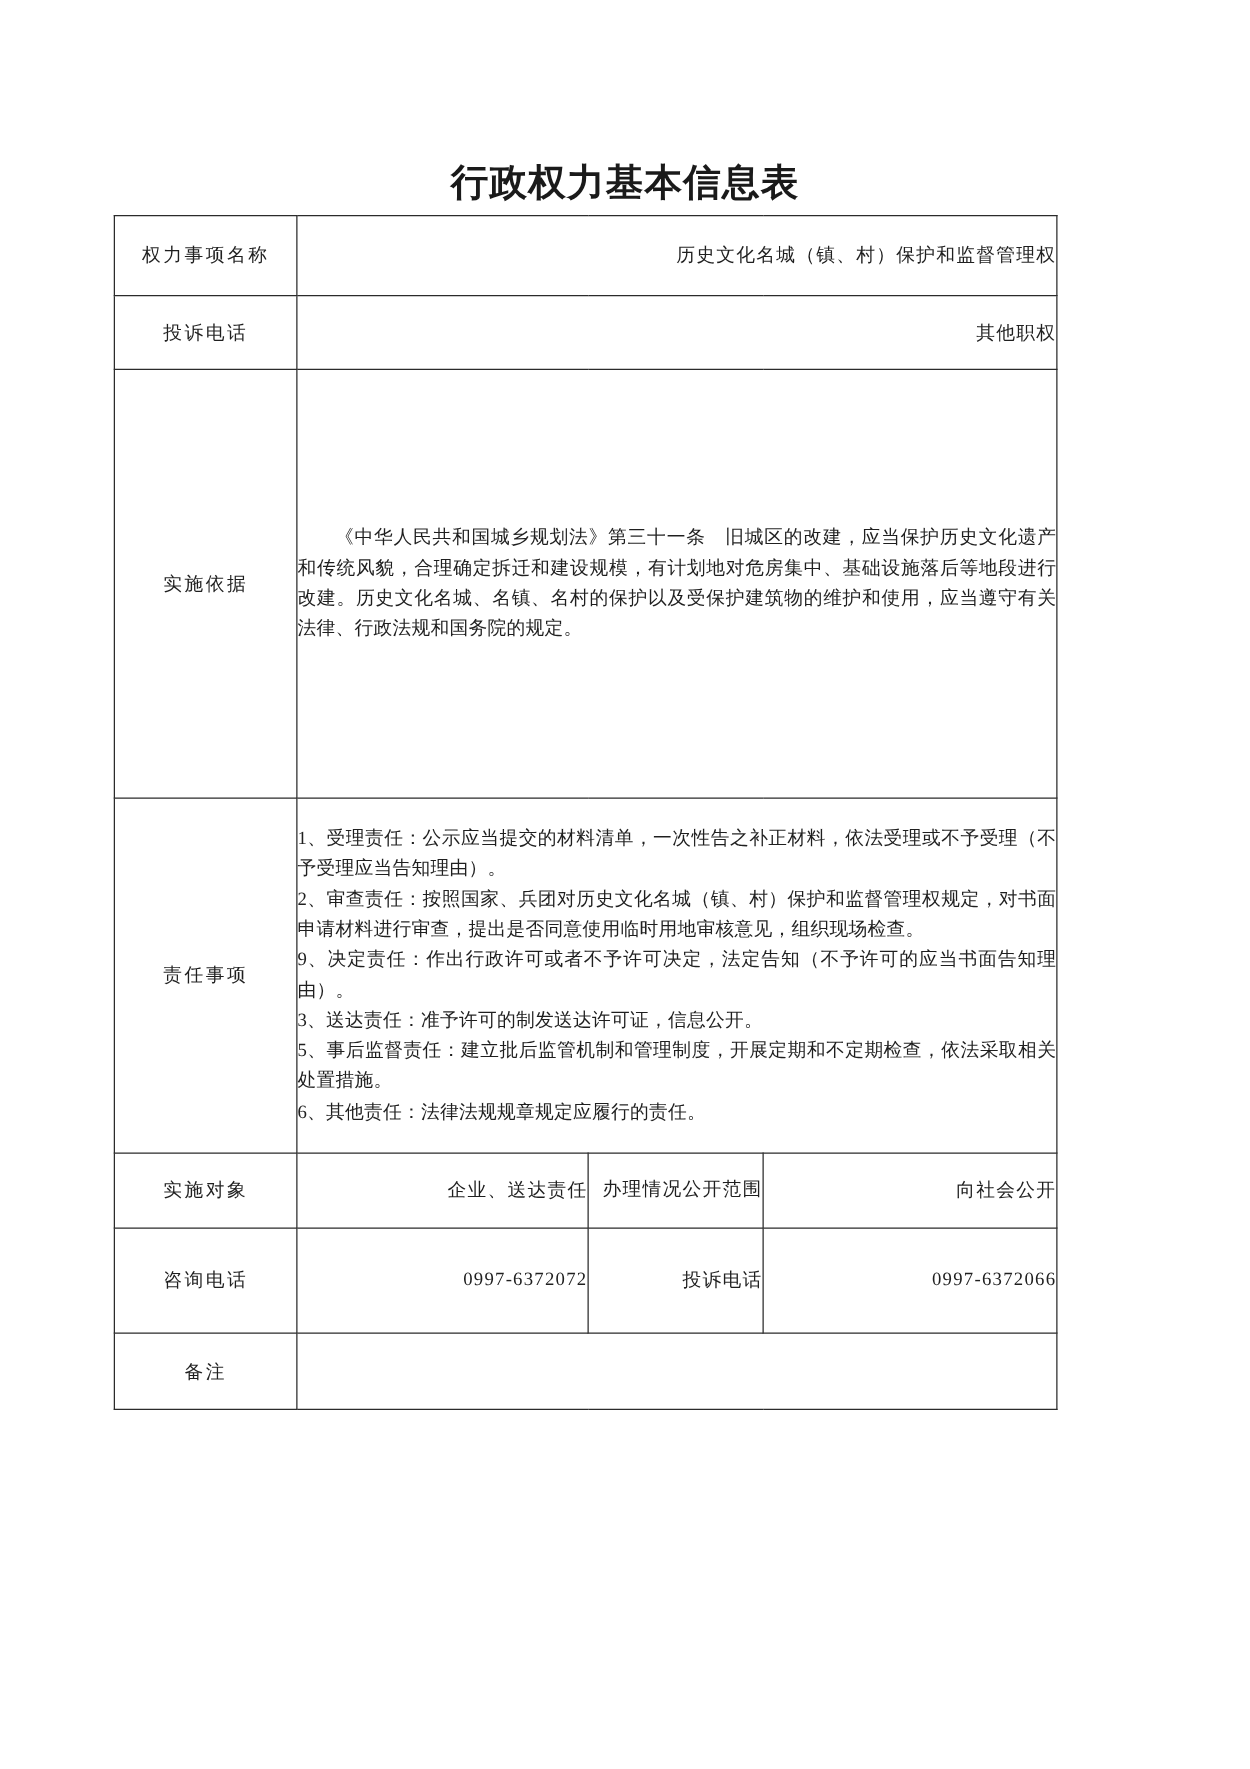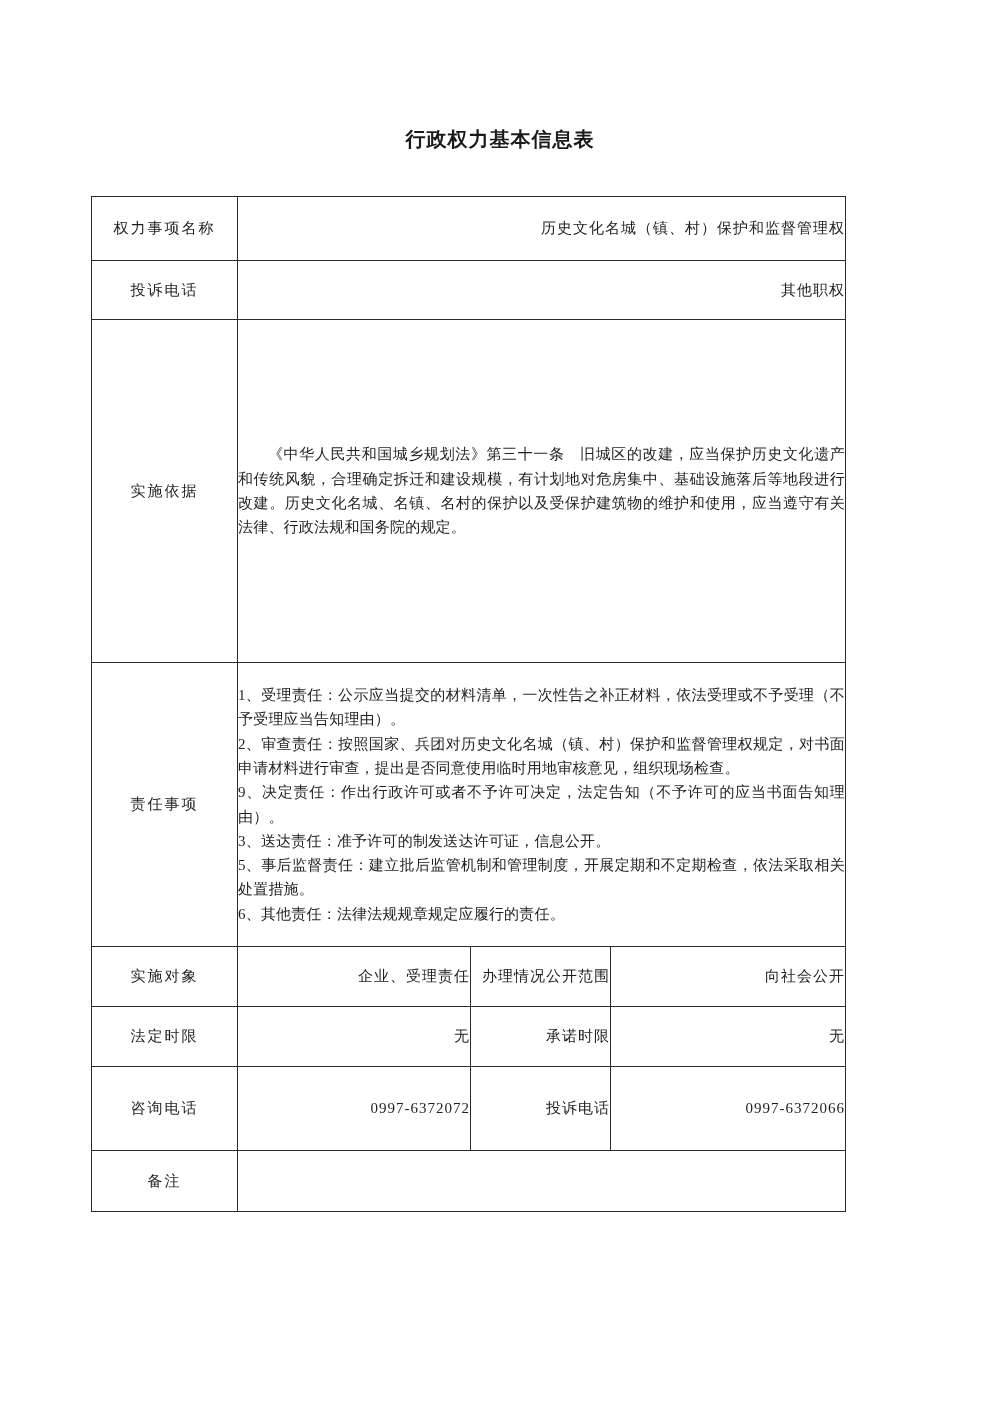--- a/index.html
+++ b/index.html
@@ -21,34 +21,33 @@
     height: 1415px;
     box-sizing: border-box;
   }
 
   .doc-title {
     position: absolute;
     left: 0;
     top: 126px;
     width: 1000px;
     text-align: center;
-    font-size: 20px;
+    font-size: 30px;
     font-weight: bold;
     letter-spacing: 1px;
     font-family: "Liberation Serif", "DejaVu Serif", serif;
   }
 
   .info-table {
     position: absolute;
     left: 91px;
     top: 172px;
     width: 754px;
     border-collapse: collapse;
     table-layout: fixed;
-    margin-top: 24px;
   }
 
   .info-table td {
     border: 1px solid #2b2b2b;
     padding: 0;
     vertical-align: middle;
     font-size: 15px;
     font-family: "Liberation Serif", "DejaVu Serif", serif;
     color: #1f1f1f;
   }
@@ -145,32 +144,26 @@
           <p>9、决定责任：作出行政许可或者不予许可决定，法定告知（不予许可的应当书面告知理由）。</p>
           <p>3、送达责任：准予许可的制发送达许可证，信息公开。</p>
           <p>5、事后监督责任：建立批后监管机制和管理制度，开展定期和不定期检查，依法采取相关处置措施。</p>
           <p>6、其他责任：法律法规规章规定应履行的责任。</p>
         </td>
       </tr>
 
 
       <tr class="r-object">
         <td class="cell-label">实施对象</td>
-        <td class="cell-center">企业、受理责任</td>
+        <td class="cell-center">企业、送达责任</td>
         <td class="cell-center stack">办理情况公开范围</td>
         <td class="cell-center">向社会公开</td>
       </tr>
 
 
-      <tr class="r-time">
-        <td class="cell-label">法定时限</td>
-        <td class="cell-center">无</td>
-        <td class="cell-center">承诺时限</td>
-        <td class="cell-center">无</td>
-      </tr>
 
       <tr class="r-phone">
         <td class="cell-label">咨询电话</td>
         <td class="cell-center">0997-6372072</td>
         <td class="cell-center">投诉电话</td>
         <td class="cell-center">0997-6372066</td>
       </tr>
 
       <tr class="r-remark">
         <td class="cell-label">备注</td>

